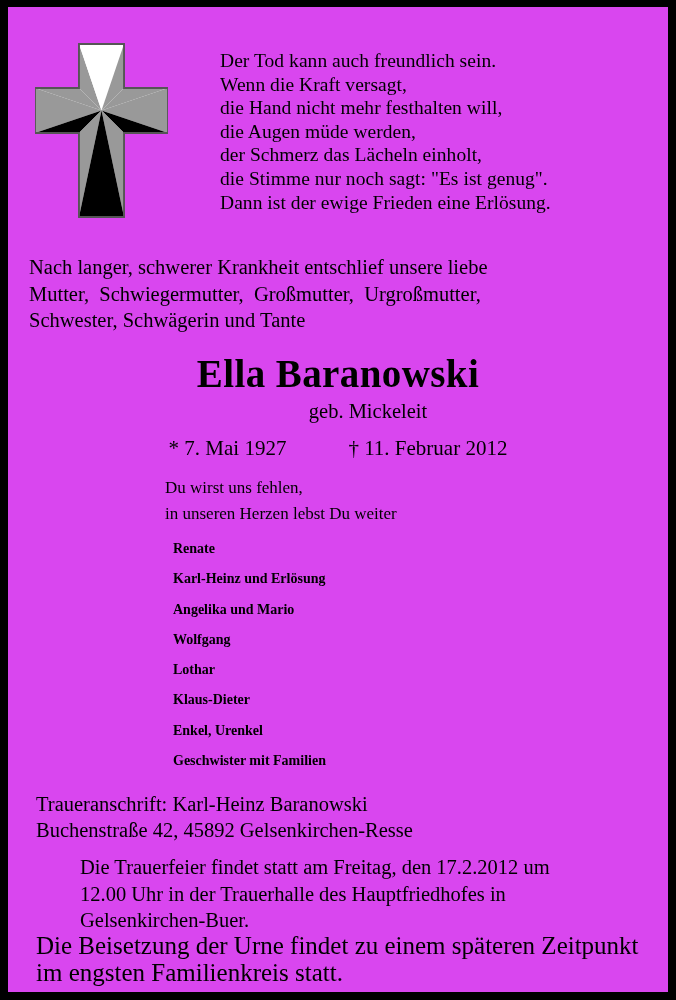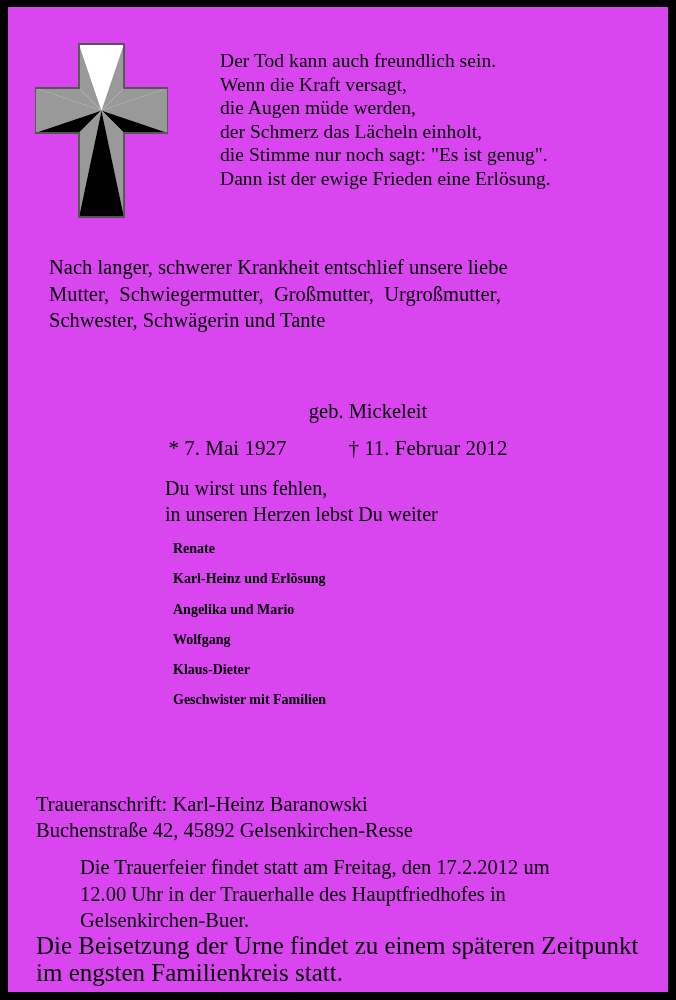--- a/index.html
+++ b/index.html
@@ -54,21 +54,21 @@
 
   
   .intro {
     position: absolute;
     left: 21px;
     top: 247px;
     width: 595px;
     font-size: 20.5px;
     line-height: 26.5px;
   }
-  .intro .ln { white-space: pre; display: block; margin-left: 20px; }
+  .intro .ln { white-space: pre; display: block; }
 
   
   .name {
     position: absolute;
     left: 0;
     top: 345px;
     width: 100%;
     text-align: center;
     font-size: 39px;
     font-weight: bold;
@@ -99,21 +99,21 @@
     gap: 62px;
   }
   .dates .d { white-space: pre; }
 
   
   .verse {
     position: absolute;
     left: 157px;
     top: 468px;
     width: 420px;
-    font-size: 20px;
+    font-size: 17px;
     line-height: 26px;
   }
   .verse .ln { display: block; white-space: pre; }
 
   .mourners {
     position: absolute;
     left: 165px;
     top: 527px;
     width: 420px;
     font-size: 14px;
@@ -183,50 +183,54 @@
           <polygon points="66.5,75.5 89,182 44,182" fill="#000000"></polygon>
         </g>
 
         <path d="M44,9 L89,9 L89,53 L133,53 L133,98 L89,98 L89,182 L44,182 L44,98 L0,98 L0,53 L44,53 Z" fill="none" stroke="#555555" stroke-width="1.8"></path>
       </svg>
     </div>
 
     <div class="poem">
       <div class="ln">Der Tod kann auch freundlich sein.</div>
       <div class="ln">Wenn die Kraft versagt,</div>
+      <div class="ln">die Hand nicht mehr festhalten will,</div>
       <div class="ln">die Augen müde werden,</div>
       <div class="ln">der Schmerz das Lächeln einholt,</div>
       <div class="ln">die Stimme nur noch sagt: "Es ist genug".</div>
       <div class="ln">Dann ist der ewige Frieden eine Erlösung.</div>
     </div>
 
     <div class="intro">
       <span class="ln">Nach langer, schwerer Krankheit entschlief unsere liebe</span>
       <span class="ln">Mutter,  Schwiegermutter,  Großmutter,  Urgroßmutter,</span>
       <span class="ln">Schwester, Schwägerin und Tante</span>
     </div>
 
+    <div class="name">Ella Baranowski</div>
     <div class="maiden">geb. Mickeleit</div>
 
     <div class="dates">
       <span class="d">* 7. Mai 1927</span>
       <span class="d">† 11. Februar 2012</span>
     </div>
 
     <div class="verse">
       <span class="ln">Du wirst uns fehlen,</span>
       <span class="ln">in unseren Herzen lebst Du weiter</span>
     </div>
 
     <div class="mourners">
       <span class="m">Renate</span>
       <span class="m">Karl-Heinz und Erlösung</span>
       <span class="m">Angelika und Mario</span>
       <span class="m">Wolfgang</span>
+      <span class="m">Lothar</span>
       <span class="m">Klaus-Dieter</span>
+      <span class="m">Enkel, Urenkel</span>
       <span class="m">Geschwister mit Familien</span>
     </div>
 
     <div class="contact">
       <span class="ln">Traueranschrift: Karl-Heinz Baranowski</span>
       <span class="ln">Buchenstraße 42, 45892 Gelsenkirchen-Resse</span>
     </div>
 
     <div class="funeral">
       <span class="ln">Die Trauerfeier findet statt am Freitag, den 17.2.2012 um</span>

